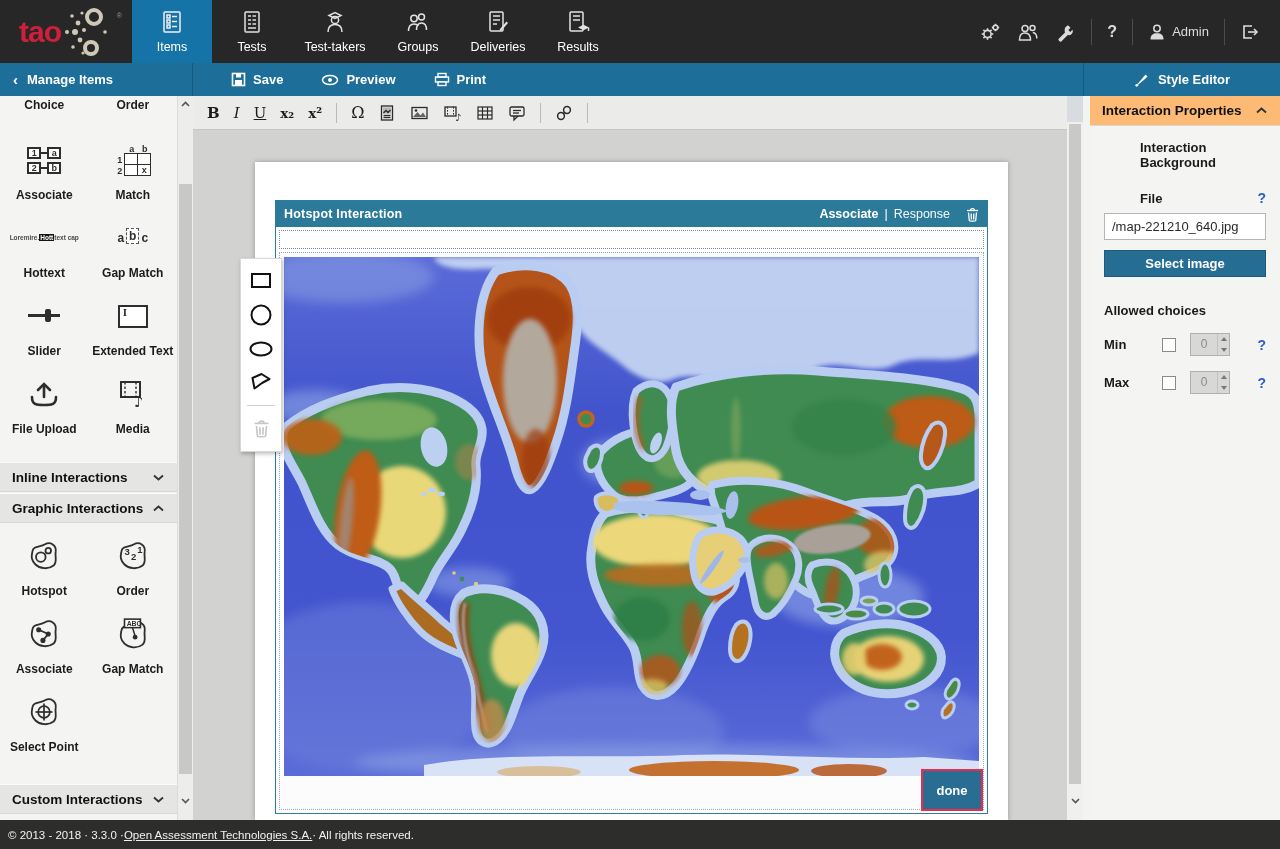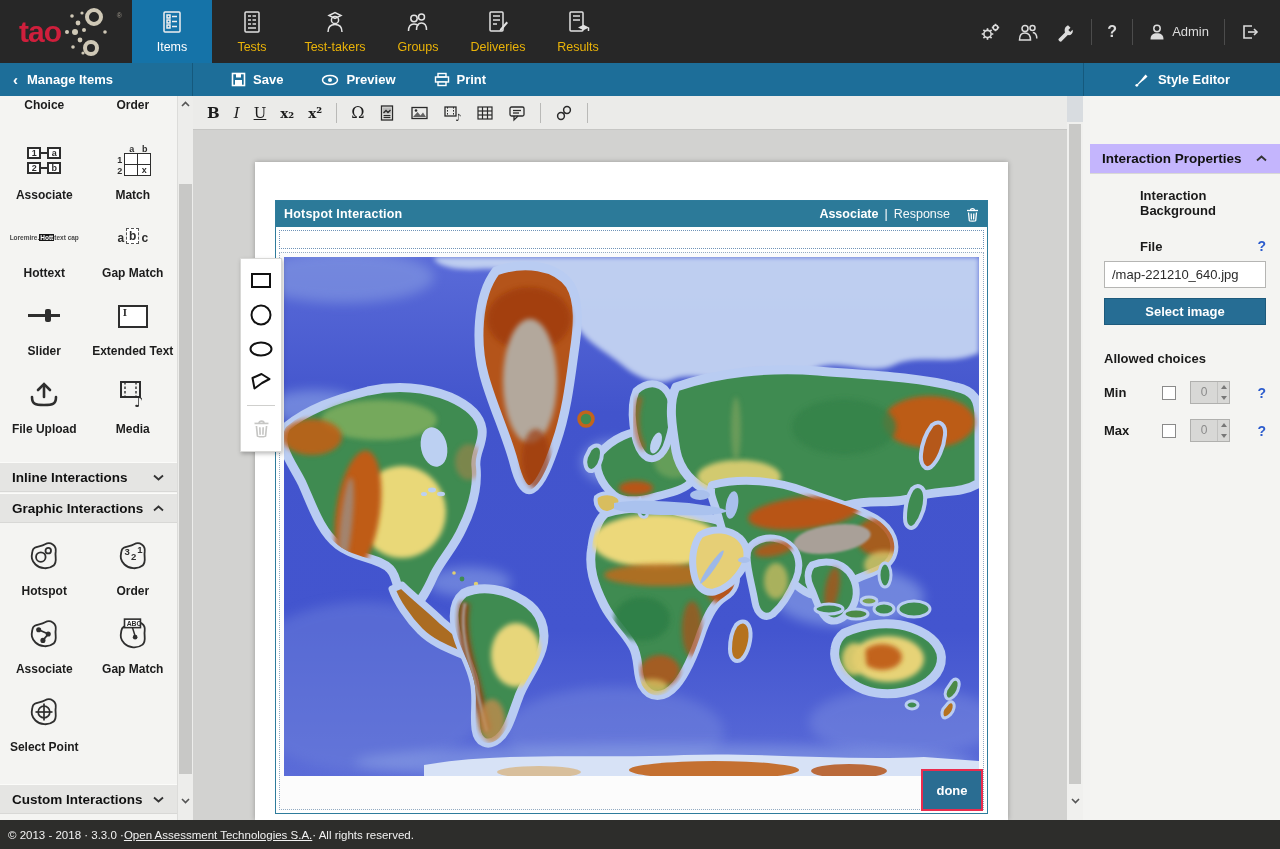--- a/index.html
+++ b/index.html
@@ -4,21 +4,21 @@
 <style>
   * { margin:0; padding:0; box-sizing:border-box; }
   html,body { width:1280px; height:849px; overflow:hidden; font-family:"Liberation Sans",sans-serif; }
   .app { position:relative; width:1280px; height:849px; background:#f3f3f1; }
 
   
   .topbar { height:63px; background:#272727; display:flex; align-items:stretch; }
   .logo-box { width:132px; display:flex; align-items:center; justify-content:center; position:relative;border-radius:30px; }
   .logo-tao { color:#cf1f3c; font-size:30px; font-weight:bold; letter-spacing:-1px; }
   .logo-reg { position:absolute; right:10px; top:12px; color:#9a9488; font-size:7px; }
-  .tab { width:80px; display:flex; flex-direction:column; align-items:center; justify-content:center; gap:5px; color:#eab308; font-size:12.5px; cursor:pointer; }
+  .tab { width:80px; display:flex; flex-direction:column; align-items:center; justify-content:center; gap:5px; color:#ffffff; font-size:12.5px; cursor:pointer; }
   .tab.active { background:#1573a8; color:#fff; }
   .top-right { margin-left:auto; display:flex; align-items:center; gap:15px; padding-right:20px; color:#dcdcdc; }
   .tdiv { width:1px; height:26px; background:#4c4c4c; }
   .admin { display:flex; align-items:center; gap:6px; font-size:13px; }
   .help-q { font-size:16px; font-weight:bold; }
 
   
   .actionbar { height:33px; background:#1d6e99; display:flex; align-items:stretch; color:#fff; }
   .ab-back { width:193px; display:flex; align-items:center; gap:9px; padding-left:13px; font-size:13px; font-weight:bold; border-right:1px solid #15597d; }
   .ab-mid { flex:1; display:flex; align-items:center; gap:38px; padding-left:38px; }
@@ -84,21 +84,21 @@
   .body-region { position:absolute; left:3px; right:3px; top:51px; bottom:3px; border:1px dotted #93abc2; background:#fcfcfc; }
   .map-wrap { position:absolute; left:4px; top:4px; width:695px; height:519px; cursor:crosshair; }
   .done-btn { position:absolute; right:4px; bottom:2px; width:62px; height:42px; background:#2a6d92; border:2px solid #ea2c4e; color:#fff; font:bold 13px "Liberation Sans",sans-serif; display:flex; align-items:center; justify-content:center; cursor:pointer; }
 
   
   .shape-tb { position:absolute; left:47px; top:162px; width:42px; background:#fff; border:1px solid #d8d8d6; box-shadow:1px 2px 4px rgba(0,0,0,.25); display:flex; flex-direction:column; align-items:center; padding:5px 0 6px; gap:1px; }
   .shp { width:34px; height:33px; display:flex; align-items:center; justify-content:center; cursor:pointer; }
   .shp-hr { width:28px; border-top:1px solid #cfcfcd; margin:5px 0; }
 
   
-  .rp-header { height:30px; background:#c4b5fd; border-bottom:1px solid #d8d8d6; display:flex; align-items:center; justify-content:space-between; padding:0 13px 0 12px; font-size:13.5px; font-weight:bold; color:#111; cursor:pointer;margin-top:48px; }
+  .rp-header { height:30px; background:#fdba74; border-bottom:1px solid #d8d8d6; display:flex; align-items:center; justify-content:space-between; padding:0 13px 0 12px; font-size:13.5px; font-weight:bold; color:#111; cursor:pointer; }
   .rp-body { padding:14px 14px 0; font-size:13px; color:#1a1a1a; }
   .rp-bold { font-weight:bold;padding-left:36px; }
   .file-row { display:flex; justify-content:space-between; align-items:center; margin-top:20px; }
   .help { color:#2b5bcd; font-weight:bold; font-size:14px; cursor:pointer; }
   .file-input { margin-top:7px; width:100%; height:27px; border:1px solid #b5b5b3; background:#fff; font:13px "Liberation Sans",sans-serif; color:#2a2a2a; padding:0 7px; }
   .select-btn { margin-top:10px; width:100%; height:27px; background:#266d94; border:1px solid #1d5a7c; color:#fff; font:bold 13px "Liberation Sans",sans-serif; cursor:pointer; }
   .allowed { margin-top:26px; font-weight:bold; }
   .mm-row { display:flex; align-items:center; margin-top:15px; }
   .mm-label { font-weight:bold; width:58px; }
   .mm-check { width:14px; height:14px; border:1px solid #8a8a8a; background:#fff; cursor:pointer; }

